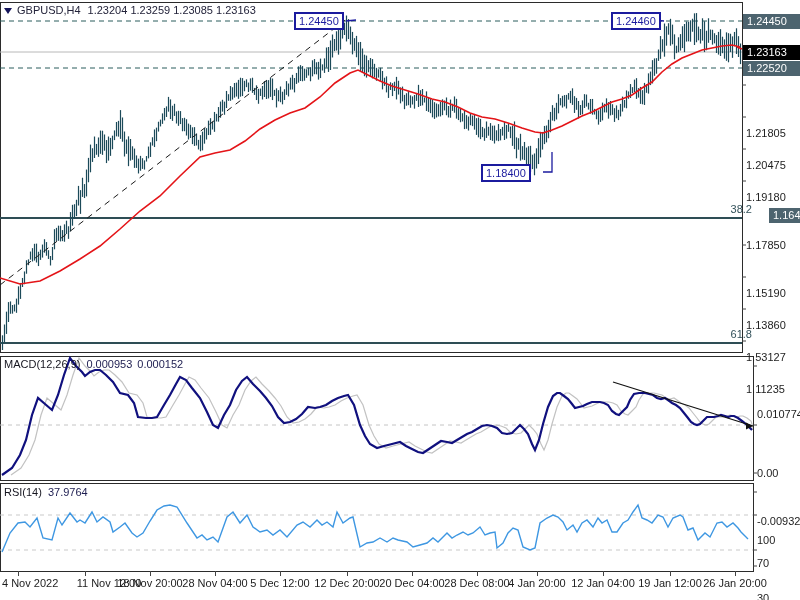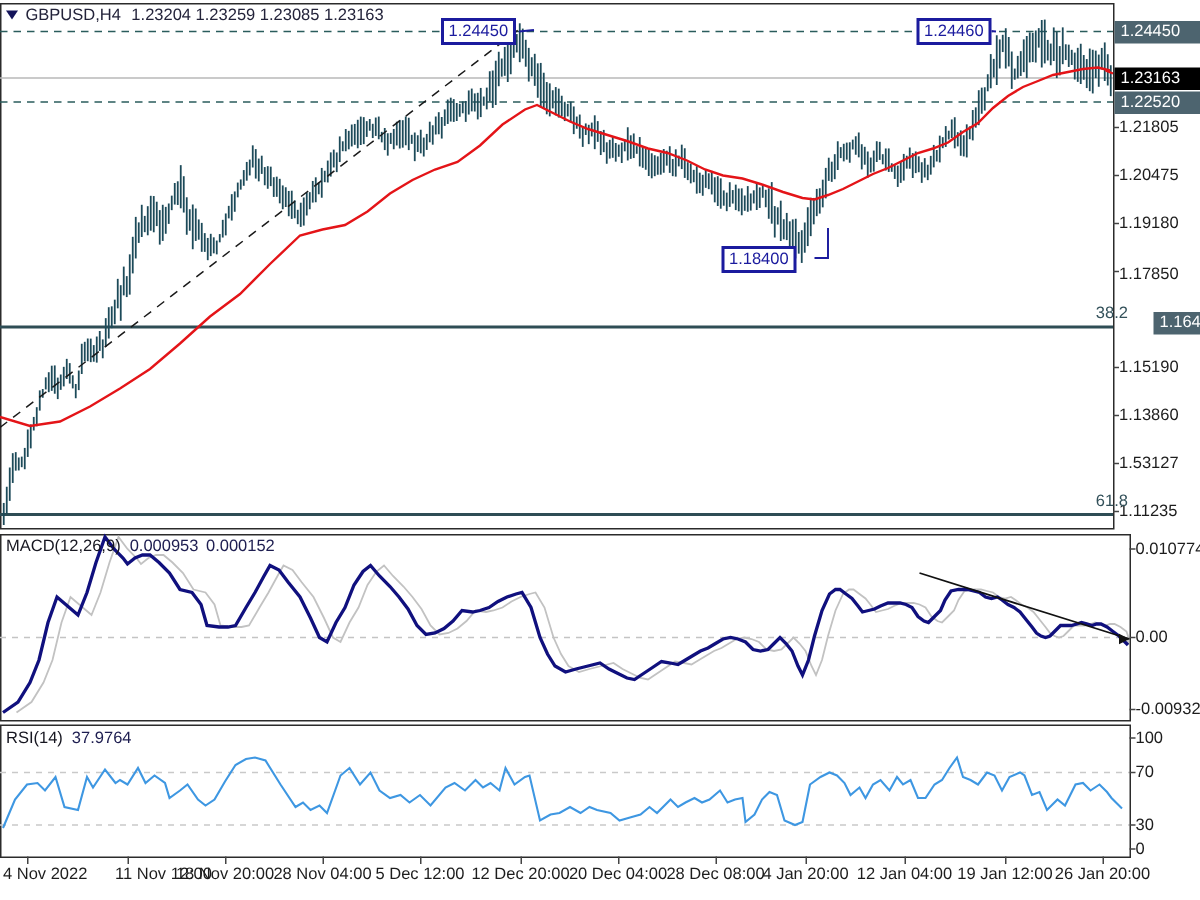--- a/index.html
+++ b/index.html
@@ -9,21 +9,21 @@
     font-size:23px;color:#d2d2d2;z-index:1;white-space:nowrap;letter-spacing:0.5px;}
   .title{position:absolute;left:4px;top:4px;z-index:4;font-size:11px;color:#23233a;white-space:nowrap;}
   .title .vals{margin-left:7px;}
   .tri{display:inline-block;width:0;height:0;border-left:4px solid transparent;border-right:4px solid transparent;
     border-top:6px solid #14145a;margin-right:5px;position:relative;top:0px;}
   .plabel{position:absolute;left:4px;z-index:4;font-size:11px;color:#161620;white-space:nowrap;}
   .plabel .v1{margin-left:6px;color:#1d1d50;}
   .plabel .v2{margin-left:5px;color:#1d1d50;}
   .anno{position:absolute;z-index:5;border:2px solid #1b1b9e;background:#fff;color:#1b1b9e;
     font-size:11px;line-height:12px;padding:1px 3px;white-space:nowrap;}
-  .axl{position:absolute;z-index:4;font-size:11px;color:#1d1d1d;white-space:nowrap;line-height:14px;}
+  .axl{position:absolute;z-index:4;font-size:11px;color:#1d1d1d;white-space:nowrap;line-height:14px;margin-top:48px;}
   .axbox{position:absolute;left:743px;width:57px;height:15px;z-index:4;font-size:11px;line-height:15px;
     color:#fff;padding-left:4px;box-sizing:border-box;white-space:nowrap;}
   .axbox.slate{background:#4d646f;}
   .axbox.black{background:#000;}
   .fibl{position:absolute;z-index:4;width:34px;left:718px;text-align:right;font-size:11px;color:#33515a;}
   .tlab{position:absolute;z-index:4;top:577px;font-size:11px;color:#1d1d1d;white-space:nowrap;}
 </style>
 </head>
 <body>
 
@@ -468,21 +468,21 @@
   <div class="anno" style="left: 611px; top: 12px;">1.24460</div>
   <div class="anno" style="left: 481px; top: 164px;">1.18400</div>
 
   <div id="gen-labels"></div>
 <div class="axbox slate" style="left: 743px; top: 14px;">1.24450</div>
     <div class="axbox black" style="left: 743px; top: 45px;">1.23163</div>
     <div class="axbox slate" style="left: 743px; top: 61px;">1.22520</div>
     <div class="axl" style="left: 746px; top: 78px;">1.21805</div>
     <div class="axl" style="left: 746px; top: 110px;">1.20475</div>
     <div class="axl" style="left: 746px; top: 142px;">1.19180</div>
-    <div class="axl" style="left: 746px; top: 176px;">1.17850</div>
+    <div class="axl" style="left: 746px; top: 190px;">1.17850</div>
     <div class="axbox slate" style="left: 743px; top: 208px; margin-left: 26px;">1.16440</div>
     <div class="axl" style="left: 746px; top: 238px;">1.15190</div>
     <div class="axl" style="left: 746px; top: 270px;">1.13860</div>
     <div class="axl" style="left: 746px; top: 302px;">1.53127</div>
     <div class="axl" style="left: 746px; top: 334px;">1.11235</div>
     <div class="fibl" style="left: 718px; top: 203px;">38.2</div>
     <div class="fibl" style="left: 718px; top: 328px;">61.8</div>
     <div class="axl" style="left: 757px; top: 359px;">0.010774</div>
     <div class="axl" style="left: 757px; top: 418px;">0.00</div>
     <div class="axl" style="left: 757px; top: 466px;">-0.009328</div>

